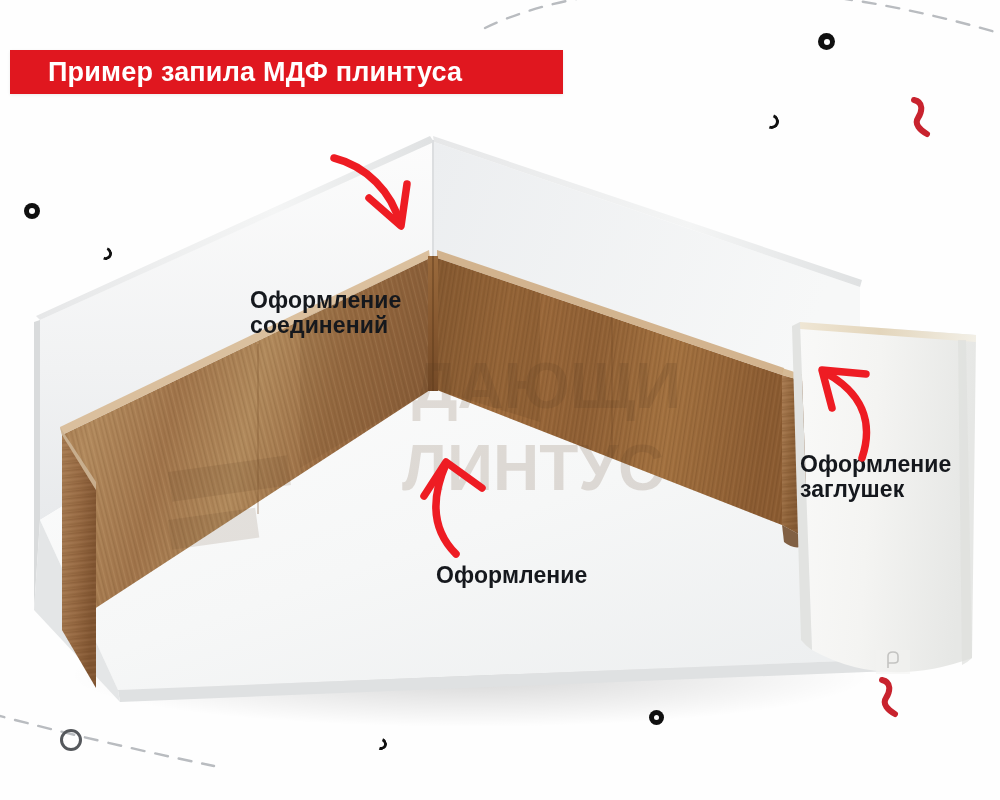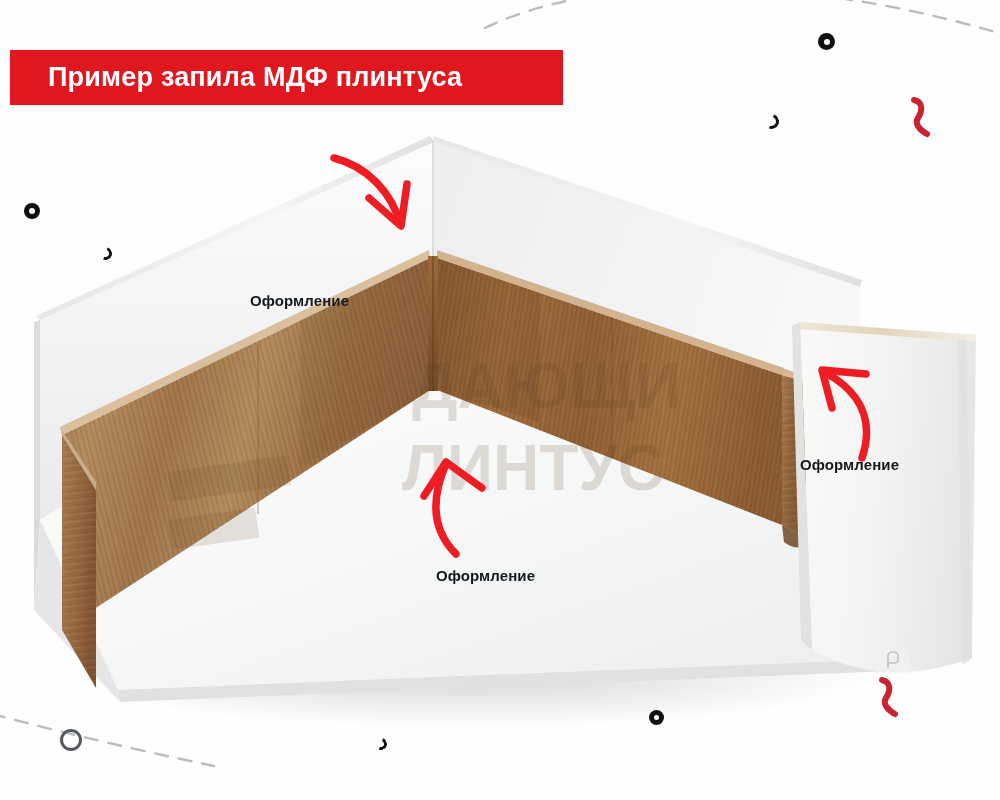--- a/index.html
+++ b/index.html
@@ -22,38 +22,38 @@
     box-sizing:border-box;
     border:3px solid #111;
     border-left-color:transparent;
     border-top-color:transparent;
     transform:rotate(-25deg);
   }
   .open-ring{border:3px solid #55585c;border-radius:50%;box-sizing:border-box;background:transparent;}
 
   
   #banner{
-    position:absolute;left:10px;top:50px;width:553px;height:55px;
+    position:absolute;left:10px;top:50px;width:553px;height:44px;
     background:#e0171f;
     display:flex;align-items:center;
     box-shadow:0 1px 3px rgba(0,0,0,.08);
     z-index:40;
   }
   #banner .txt{
     color:#ffffff;font-size:27px;font-weight:bold;
     letter-spacing:.2px;margin-left:38px;white-space:nowrap;
   }
 
   
   #photo{position:absolute;left:0;top:90px;width:1000px;height:640px;z-index:10;}
 
   
   .label{
     position:absolute;z-index:45;
-    color:#15181d;font-size:15px;font-weight:bold;
+    color:#15181d;font-size:23px;font-weight:bold;
     line-height:25px;letter-spacing:.1px;
   }
   .label span{display:block;}
 
   
   .arrow{position:absolute;z-index:46;}
 </style>
 </head>
 <body>
 
@@ -279,27 +279,29 @@
     <path d="M12 56 L34 22 L70 48" fill="none" stroke="#ee1c23" stroke-width="7.5" stroke-linecap="round" stroke-linejoin="round"></path>
   </svg>
 
   <svg class="arrow" style="left:800px;top:352px;width:100px;height:110px;" viewBox="0 0 100 110">
     <path d="M62 106 C 74 70, 62 40, 24 20" fill="none" stroke="#ee1c23" stroke-width="7.5" stroke-linecap="round"></path>
     <path d="M66 22 L22 18 L32 56" fill="none" stroke="#ee1c23" stroke-width="7.5" stroke-linecap="round" stroke-linejoin="round"></path>
   </svg>
 
   <div class="label" style="left:250px;top:288px;">
     <span>Оформление</span>
+    <span>соединений</span>
   </div>
 
   <div class="label" style="left:436px;top:563px;">
     <span>Оформление</span>
   </div>
 
   <div class="label" style="left:800px;top:452px;">
     <span>Оформление</span>
+    <span>заглушек</span>
   </div>
 
   <div id="banner">
     <div class="txt">Пример запила МДФ плинтуса</div>
   </div>
 
 </div>
 
 </body></html>

